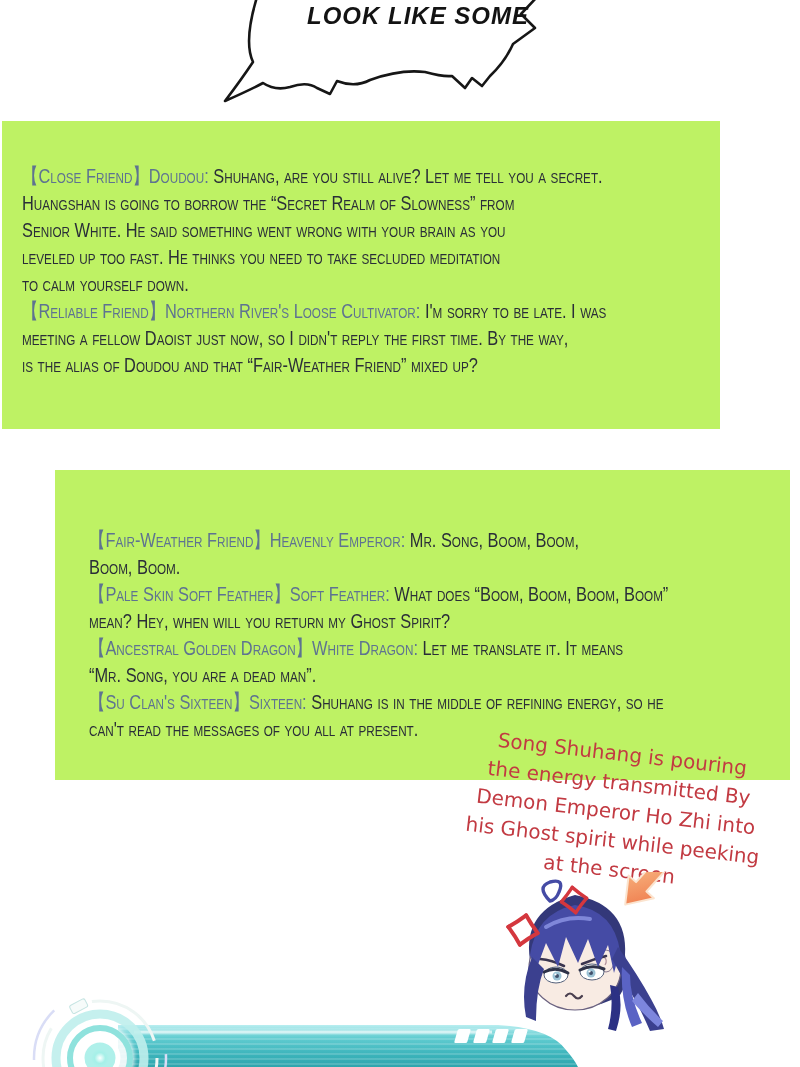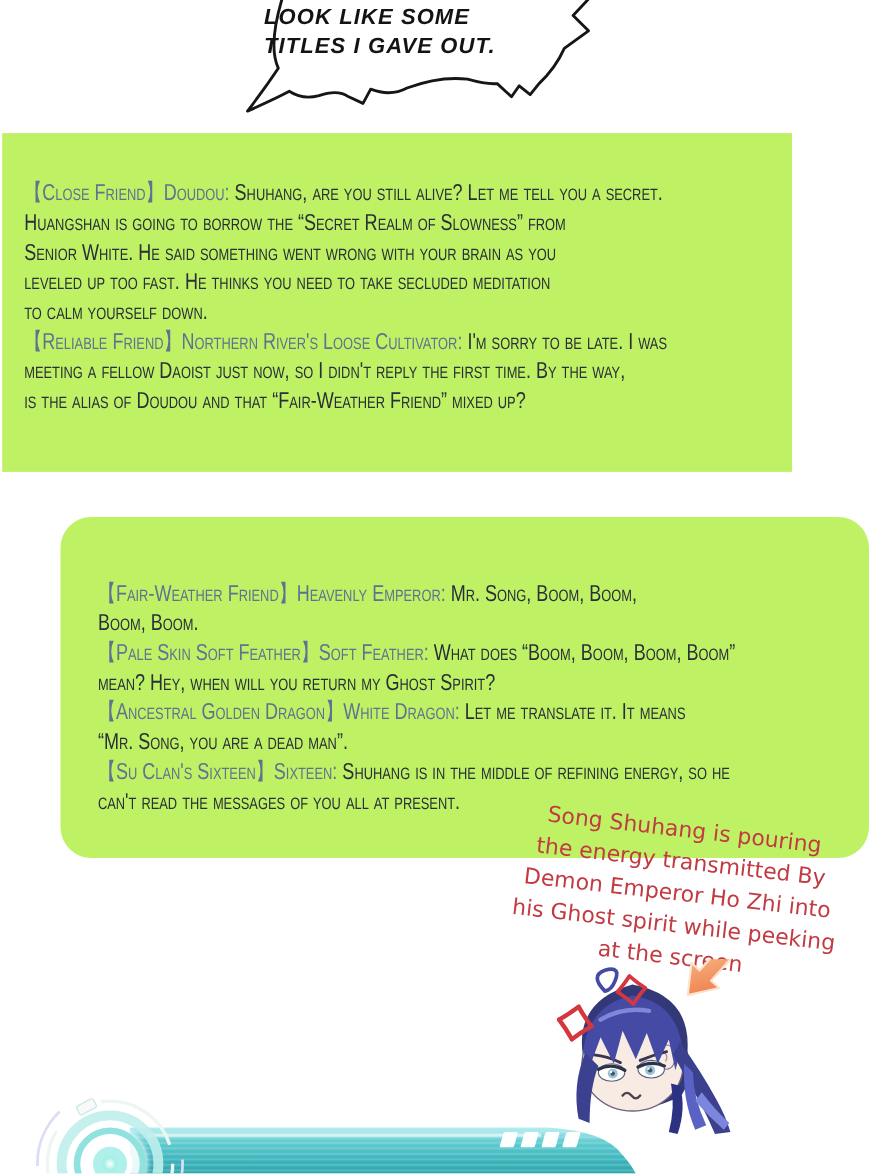--- a/index.html
+++ b/index.html
@@ -1,26 +1,26 @@
 <!DOCTYPE html>
 <html><head>
 <meta charset="utf-8">
 <style>
   html,body{margin:0;padding:0;background:#fff;}
   .page{position:relative;width:800px;height:1067px;background:#ffffff;overflow:hidden;
         font-family:"Liberation Sans",sans-serif;}
   
   .bubble-svg{position:absolute;left:195px;top:0;width:370px;height:120px;}
-  .bubble-text{position:absolute;left:240px;top:3px;width:300px;text-align:left;
+  .bubble-text{position:absolute;left:229px;top:3px;width:300px;text-align:right;
        font-family:"Liberation Sans",sans-serif;font-weight:bold;font-style:italic;
-       font-size:20px;line-height:26px;color:#131313;letter-spacing:1px;white-space:nowrap;}
+       font-size:24px;line-height:26px;color:#131313;letter-spacing:1px;white-space:nowrap;}
   
   .panel{position:absolute;background:#bef264;}
   .panel1{left:2px;top:121px;width:718px;height:308px;}
-  .panel2{left:55px;top:470px;width:735px;height:310px;border-radius:28px;}
+  .panel2{left:55px;top:470px;width:735px;height:310px;}
   .chat{position:absolute;font-variant:small-caps;font-size:21px;line-height:27px;
         color:#2a2e38;transform:scaleX(0.78);transform-origin:0 0;white-space:nowrap;}
   .chat1{left:20px;top:41px;width:900px;}
   .chat2{left:34px;top:56px;width:900px;}
   .line{height:27px;}
   .label{color:#5e7391;}
   
   .note{position:absolute;left:474px;top:740px;width:300px;transform:rotate(6.5deg);
         transform-origin:50% 0;text-align:center;color:#c23a42;
         font-family:"DejaVu Sans",sans-serif;font-size:20px;line-height:29px;white-space:nowrap;}
@@ -41,21 +41,20 @@
          L135,94 L142,81
          Q160,88 175,80
          Q205,69 230,72
          Q248,77 257,76
          L270,88 L277,78 L287,86 L295,76
          Q310,62 318,44
          L340,28 L326,14 L342,-3 Z" fill="#ffffff" stroke="#161616" stroke-width="2.6" stroke-linejoin="round"></path>
   </svg>
   <div class="bubble-text">
     <div>LOOK LIKE SOME</div>
-    <div>TITLES I GAVE OUT.</div>
   </div>
 
   <div class="panel panel1">
     <div class="chat chat1">
       <div class="msg">
         <div class="line"><span class="label">【Close Friend】Doudou:</span> <span>Shuhang, are you still alive? Let me tell you a secret.</span></div>
         <div class="line">Huangshan is going to borrow the “Secret Realm of Slowness” from</div>
         <div class="line">Senior White. He said something went wrong with your brain as you</div>
         <div class="line">leveled up too fast. He thinks you need to take secluded meditation</div>
         <div class="line">to calm yourself down.</div>

